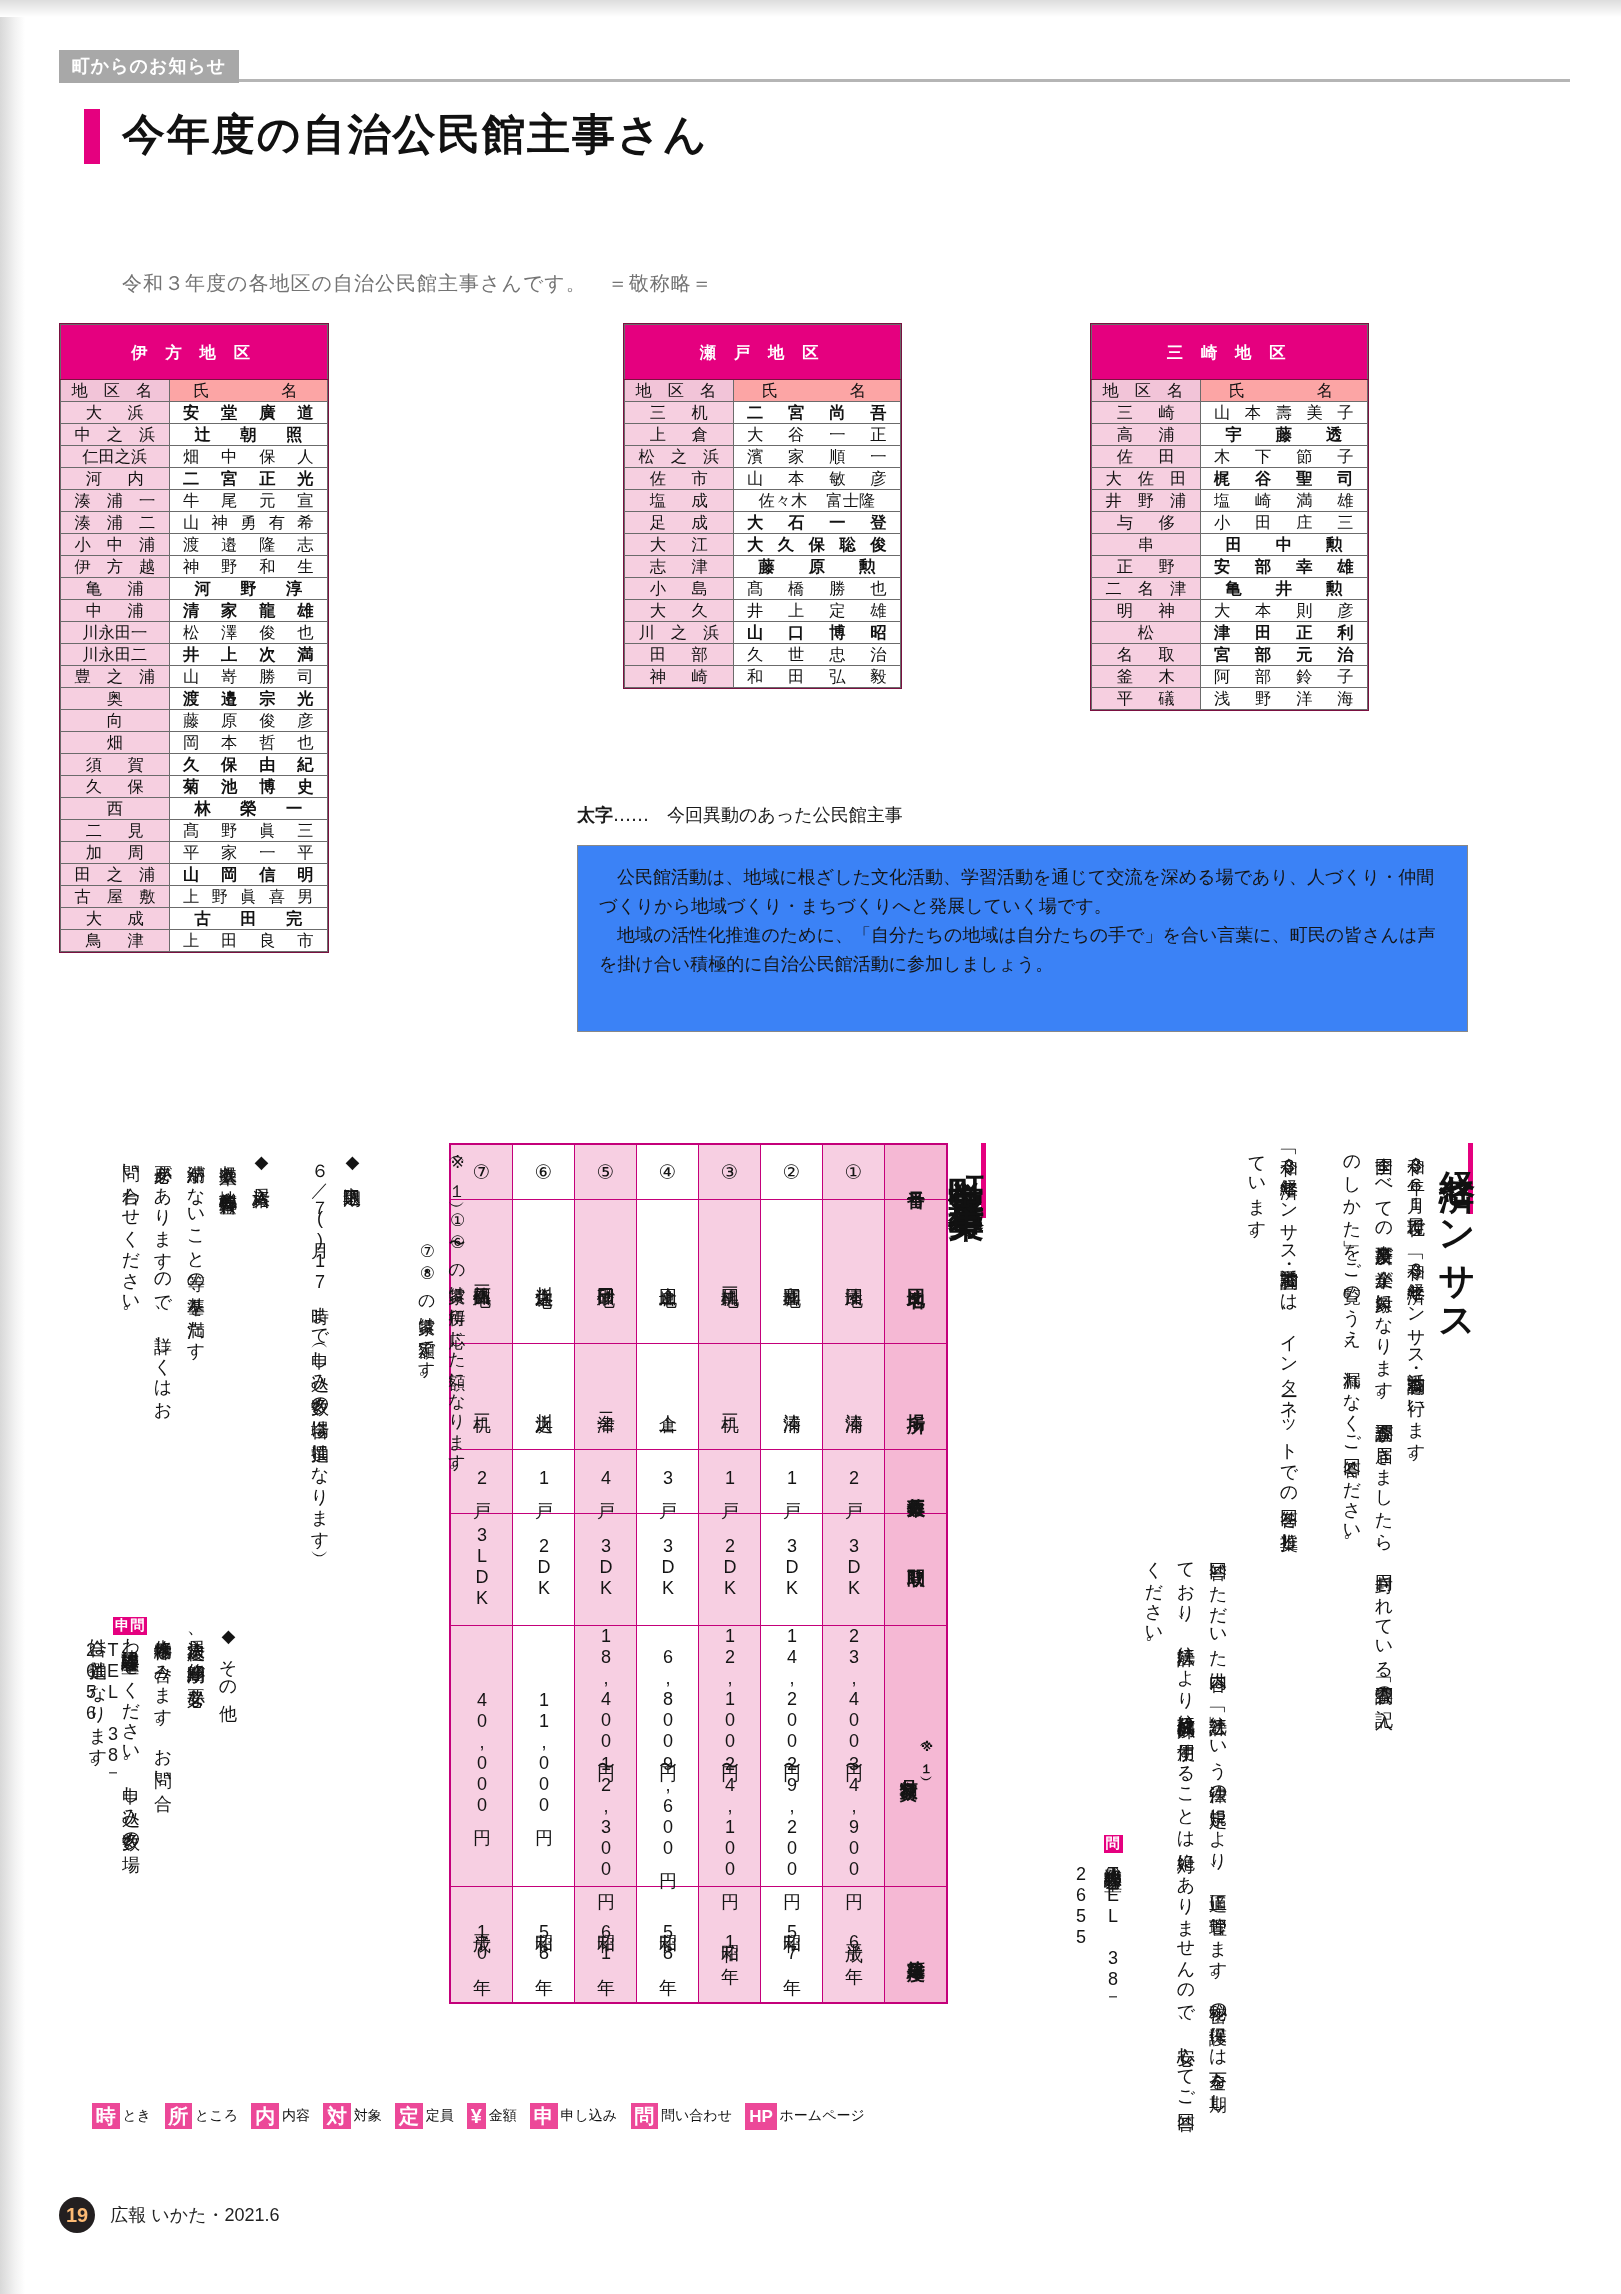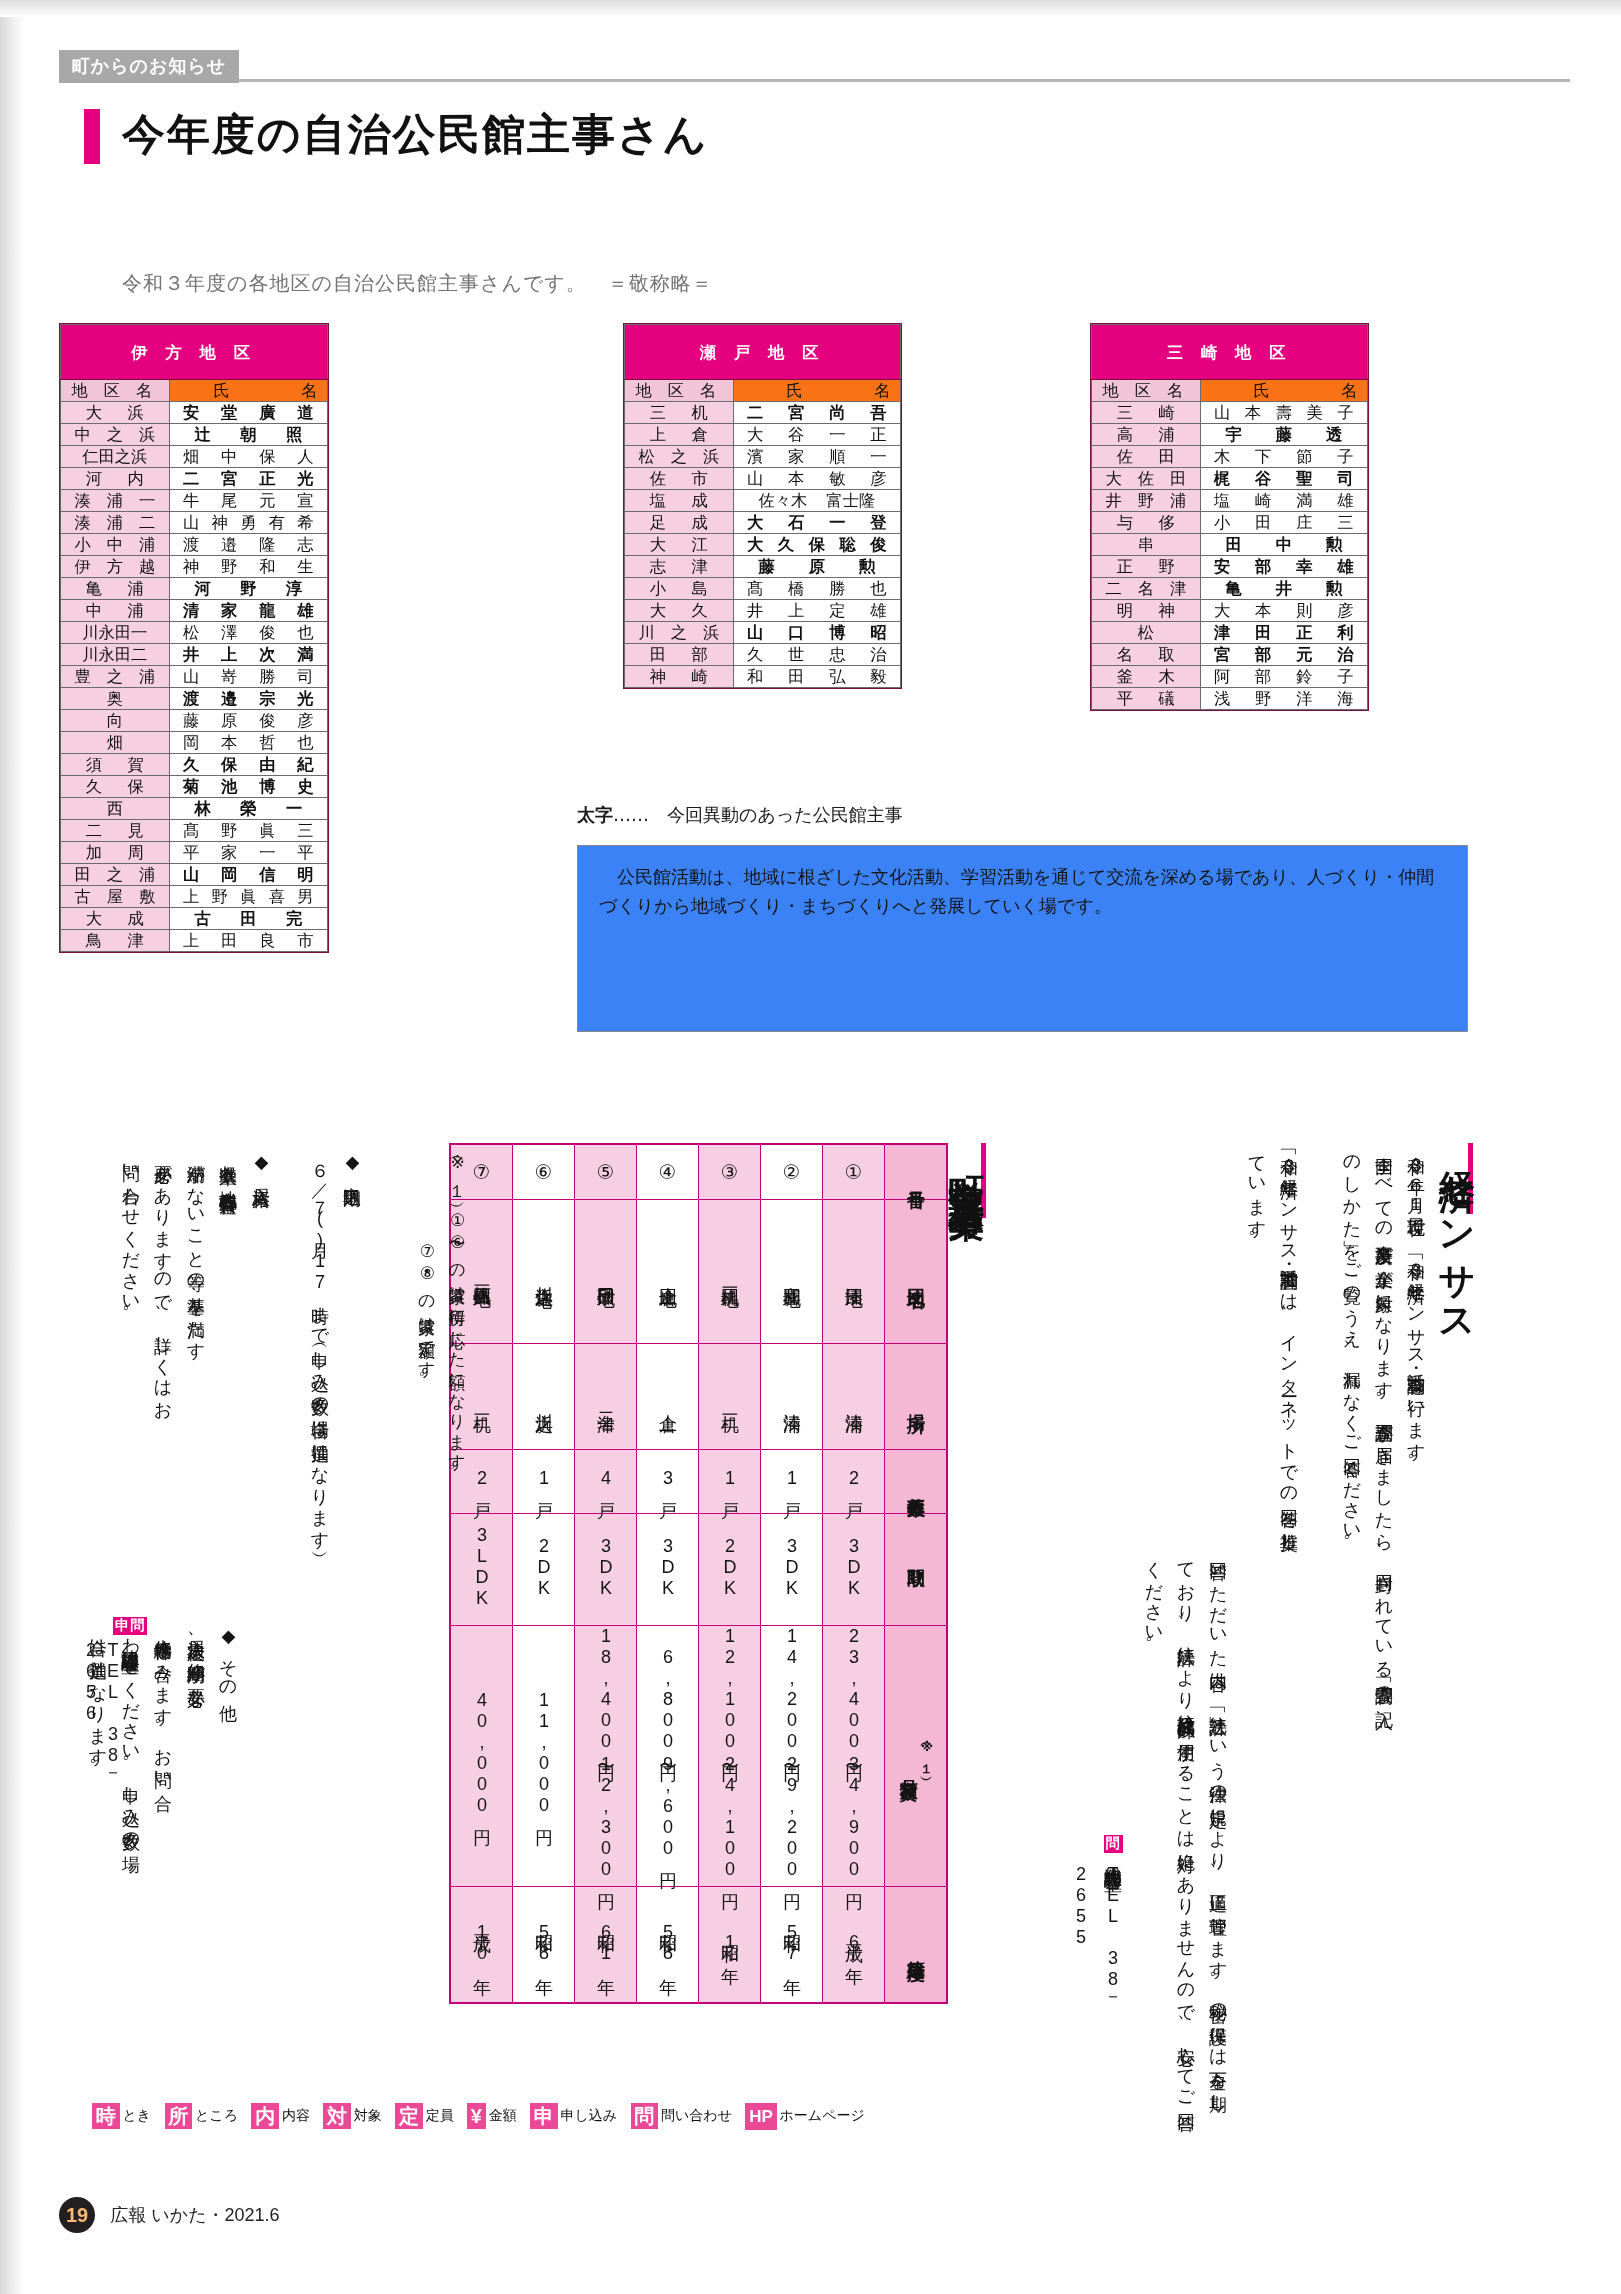--- a/index.html
+++ b/index.html
@@ -44,21 +44,21 @@
   }
   .ntable th, .ntable td {
     border:1px solid #6b6b6b; height:21px; padding:0 3.8px; font-size:16.3px; line-height:21px;
     font-weight:400; color:#121212;
   }
   .ntable .dist {
     background:#f6cfe0; text-align:center; letter-spacing:0; width:100px;
   }
   .ntable .hdr-dist { background:#f2c4d8; text-align:center; letter-spacing:5.7px; }
   .ntable .nm { background:#ffffff; text-align:center; letter-spacing:0; }
-  .ntable .hdr-nm { background:#f97316; text-align:right; letter-spacing:5.7px; }
+  .ntable .hdr-nm { background:#fca5a5; text-align:center; letter-spacing:5.7px; }
   .ntable .b { font-weight:700; }
 
   .spread { display:flex; justify-content:space-between; padding:0 9.6px; }
   .spread.two { padding:0 21px; }
   .spread.three { padding:0 9.6px; }
   .ctr { text-align:center; }
 
   #tbl-ihogata { left:59px; top:323px; width:268px; }
   #tbl-seto   { left:607px; top:323px; width:277px;margin-left:16px; }
   #tbl-misaki { left:1090px; top:323px; width:277px; }
@@ -995,20 +995,21 @@
       </tbody>
     </table>
   </div>
 
 <div class="boldnote">
   <b>太字</b><span>‥‥‥　今回異動のあった公民館主事</span>
 </div>
 
 <div class="infobox">
   <p>公民館活動は、地域に根ざした文化活動、学習活動を通じて交流を深める場であり、人づくり・仲間づくりから地域づくり・まちづくりへと発展していく場です。</p>
+  <p>地域の活性化推進のために、「自分たちの地域は自分たちの手で」を合い言葉に、町民の皆さんは声を掛け合い積極的に自治公民館活動に参加しましょう。</p>
 </div>
 
 <div class="vhead-bar" style="left:1468px; top:1143px; height:71px;"></div>
 <div class="vhead" style="left:1432px; top:1143px;">経済センサス</div>
 
 <div class="vtext" style="left:1336px; top:1143px; height:564px;">令和３年６月１日現在で、「令和３年経済センサス・活動調査」を行います。
 全国すべての事業所及び企業が対象になります。調査票が届きましたら、同封されている「調査票の記入のしかた」をご覧のうえ、漏れなくご回答ください。</div>
 <div class="vtext" style="left:1241px; top:1143px; height:421px;">「令和３年経済センサス・活動調査」では、インターネットでの回答を推奨しています。</div>
 <div class="vtext" style="left:1138px; top:1549px; height:564px;">回答いただいた内容は、「統計法」という法律の規定により、適正に管理します。秘密の保護には万全を期しており、統計法により統計作成目的以外に使用することは絶対にありませんので、安心してご回答ください。</div>
 

